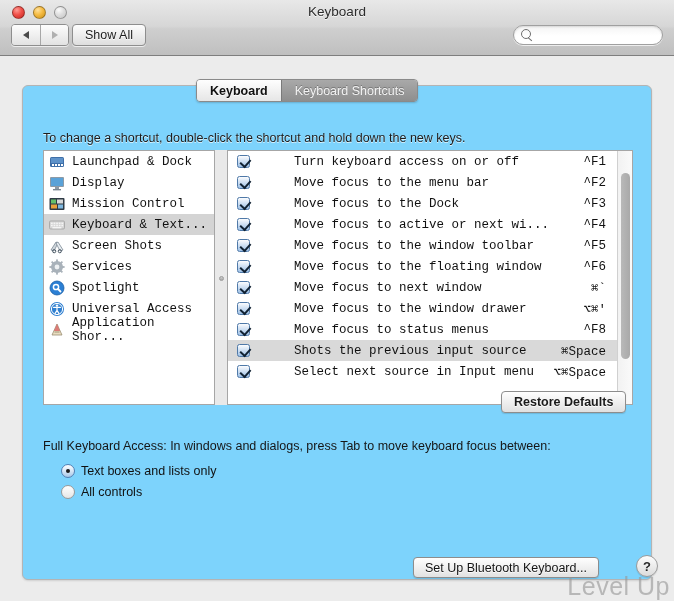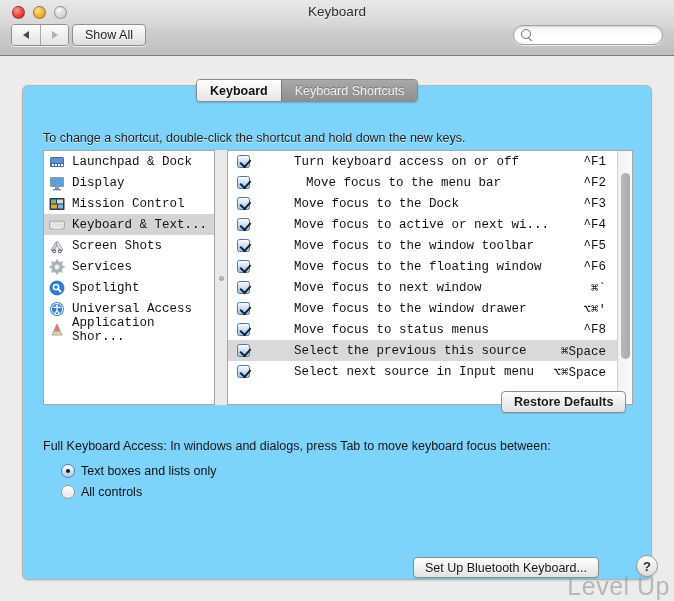--- a/index.html
+++ b/index.html
@@ -364,21 +364,21 @@
         </div>
       <div id="splitter">
         <div id="split-grip"></div>
       </div>
       <div id="shortcuts" class="listbox">
           <div class="sc-row" style="width: 390px;">
             <span class="cb"></span>
             <span class="sc-label">Turn keyboard access on or off</span>
             <span class="sc-key">^F1</span>
           </div>
-          <div class="sc-row" style="width: 390px; gap: 12px;">
+          <div class="sc-row" style="width: 390px;">
             <span class="cb"></span>
             <span class="sc-label">Move focus to the menu bar</span>
             <span class="sc-key">^F2</span>
           </div>
           <div class="sc-row" style="width: 390px;">
             <span class="cb"></span>
             <span class="sc-label">Move focus to the Dock</span>
             <span class="sc-key">^F3</span>
           </div>
           <div class="sc-row" style="width: 390px;">
@@ -406,21 +406,21 @@
             <span class="sc-label">Move focus to the window drawer</span>
             <span class="sc-key">⌥⌘'</span>
           </div>
           <div class="sc-row" style="width: 390px;">
             <span class="cb"></span>
             <span class="sc-label">Move focus to status menus</span>
             <span class="sc-key">^F8</span>
           </div>
           <div class="sc-row selected" style="width: 390px;">
             <span class="cb"></span>
-            <span class="sc-label">Select the previous this source</span>
+            <span class="sc-label">Shots the previous input source</span>
             <span class="sc-key">⌘Space</span>
           </div>
           <div class="sc-row" style="width: 390px;">
             <span class="cb"></span>
             <span class="sc-label">Select next source in Input menu</span>
             <span class="sc-key">⌥⌘Space</span>
           </div>
           <div class="vsb">
             <div class="vsb-thumb" style="top: 22px; height: 186px;"></div>
           </div>

